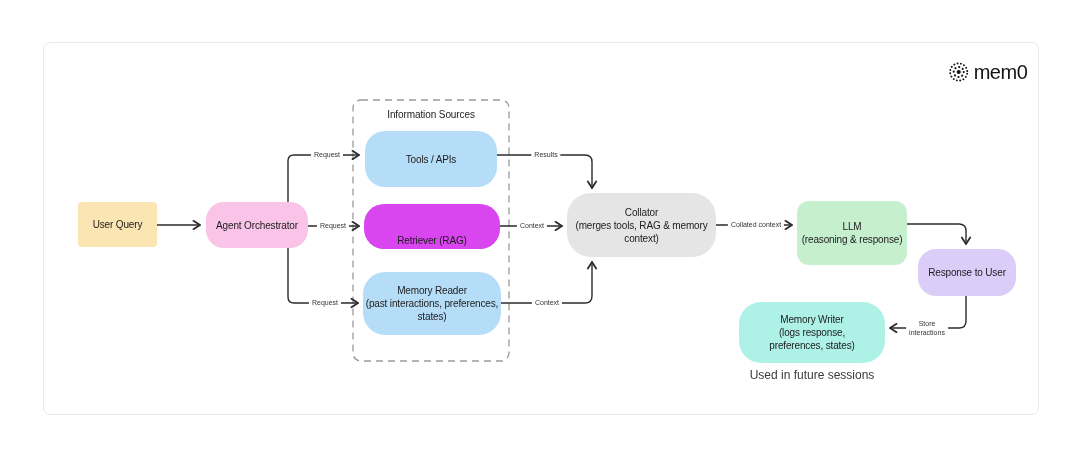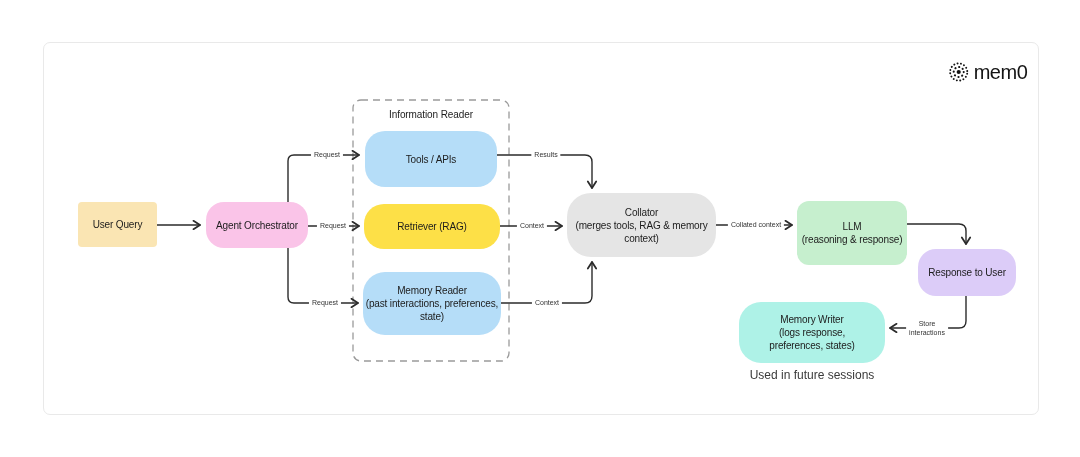--- a/index.html
+++ b/index.html
@@ -113,42 +113,42 @@
       <path d="M288,248 L288,297 Q288,303 294,303 L358,303" marker-end="url(#arrow)"></path>
       <path d="M497,155 L585,155 Q592,155 592,162 L592,188" marker-end="url(#arrow)"></path>
       <path d="M500,226 L562,226" marker-end="url(#arrow)"></path>
       <path d="M501,303 L585,303 Q592,303 592,296 L592,262" marker-end="url(#arrow)"></path>
       <path d="M716,225 L792,225" marker-end="url(#arrow)"></path>
       <path d="M907,224 L959,224 Q966,224 966,231 L966,244" marker-end="url(#arrow)"></path>
       <path d="M966,296 L966,321 Q966,328 959,328 L890,328" marker-end="url(#arrow)"></path>
     </g>
   </svg>
 
-  <div class="info-title" style="left:431px; top:114px">Information Reader</div>
+  <div class="info-title" style="left:431px; top:114px">Information Sources</div>
 
   <div class="node" style="left: 78px; top: 202px; width: 79px; height: 45px; border-radius: 4px; background-color: rgb(250, 229, 179);">
     <div class="node-line">User Query</div>
   </div>
 
   <div class="node" style="left: 206px; top: 202px; width: 102px; height: 46px; border-radius: 18px; background-color: rgb(250, 196, 232); text-align: right;">
     <div class="node-line">Agent Orchestrator</div>
   </div>
 
   <div class="node" style="left: 365px; top: 131px; width: 132px; height: 56px; border-radius: 20px; background-color: rgb(181, 221, 248);">
     <div class="node-line">Tools / APIs</div>
   </div>
 
-  <div class="node" style="left: 364px; top: 204px; width: 136px; height: 45px; border-radius: 20px; background-color: #fde047;">
+  <div class="node" style="left: 364px; top: 204px; width: 136px; height: 45px; border-radius: 20px; background-color: #d946ef; justify-content: flex-end;">
     <div class="node-line">Retriever (RAG)</div>
   </div>
 
   <div class="node" style="left: 363px; top: 272px; width: 138px; height: 63px; border-radius: 22px; background-color: rgb(181, 221, 248);">
     <div class="node-line">Memory Reader</div>
     <div class="node-line">(past interactions, preferences,</div>
-    <div class="node-line">state)</div>
+    <div class="node-line">states)</div>
   </div>
 
   <div class="node" style="left: 567px; top: 193px; width: 149px; height: 64px; border-radius: 24px; background-color: #e5e5e5;">
     <div class="node-line">Collator</div>
     <div class="node-line">(merges tools, RAG &amp; memory</div>
     <div class="node-line">context)</div>
   </div>
 
   <div class="node" style="left: 797px; top: 201px; width: 110px; height: 64px; border-radius: 12px; background-color: rgb(198, 239, 206);">
     <div class="node-line">LLM</div>

